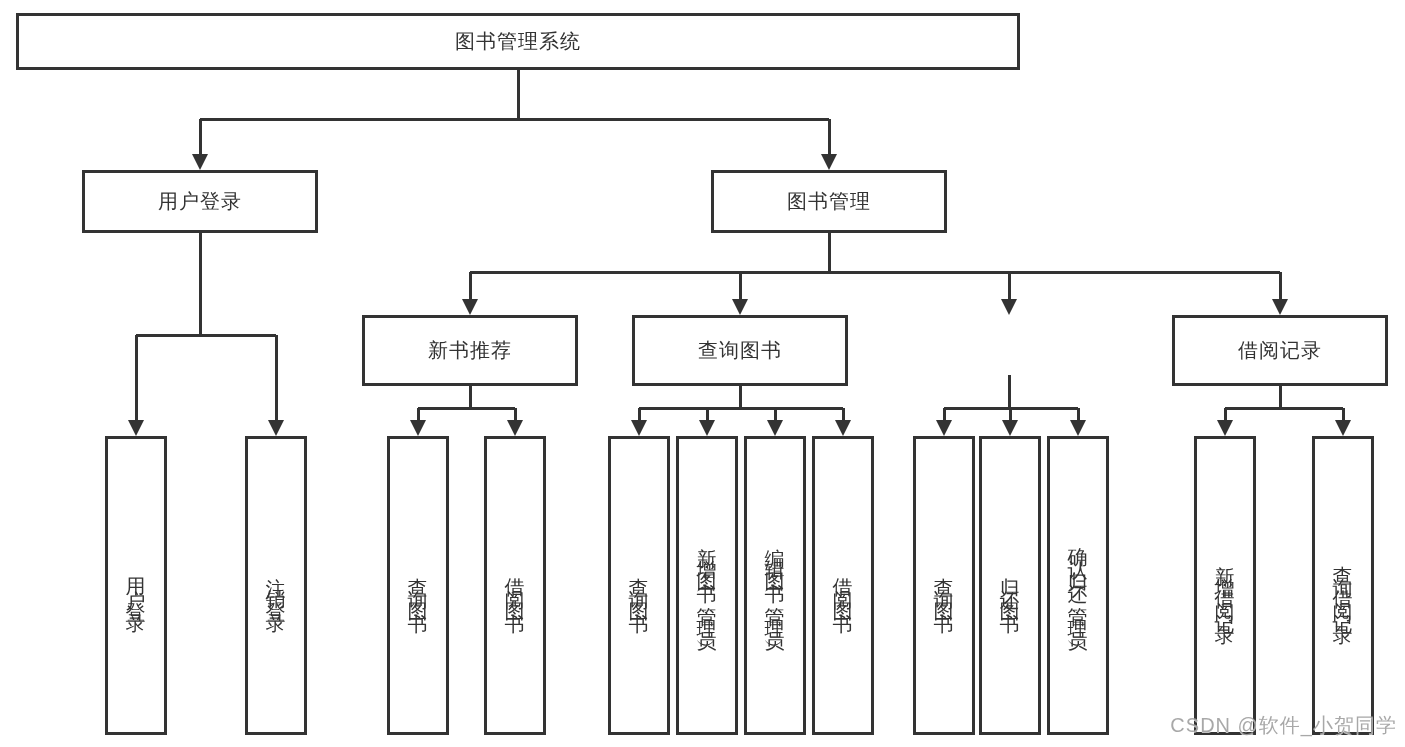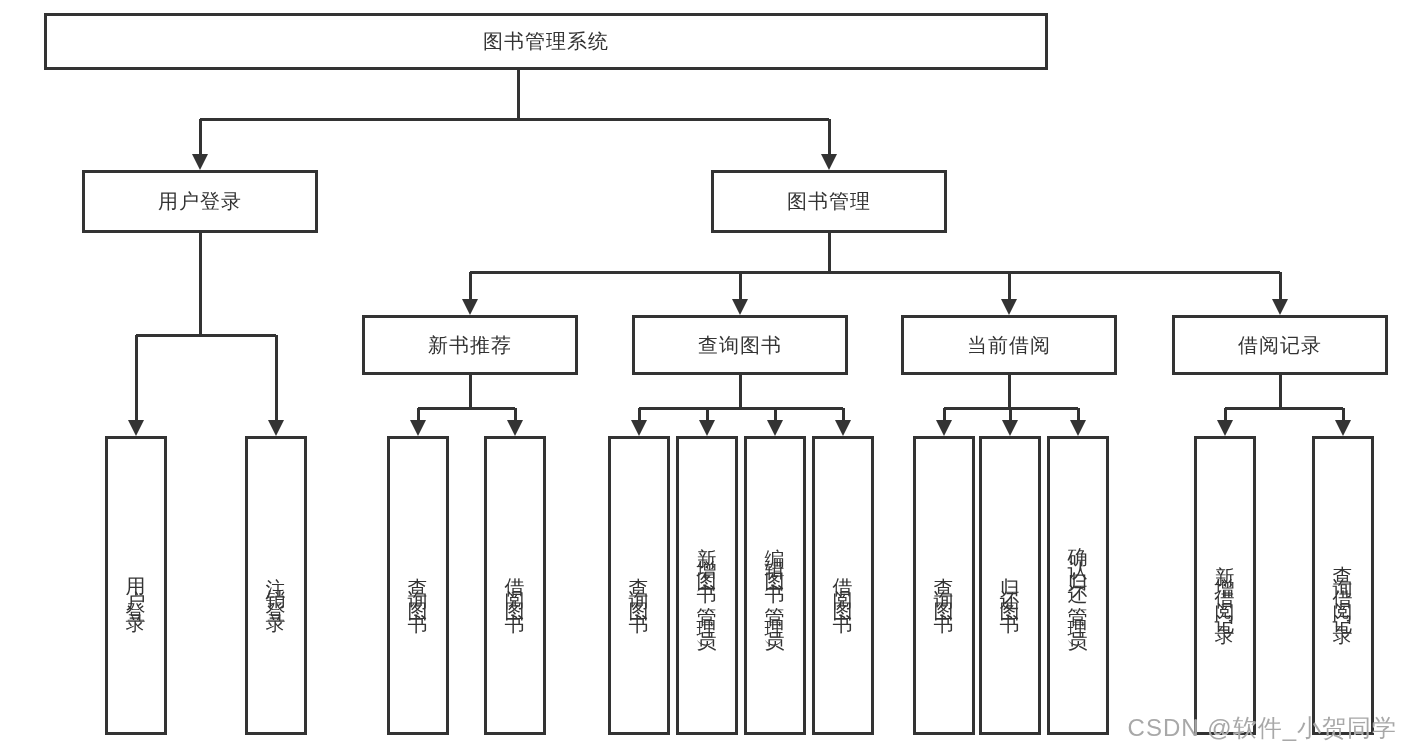--- a/index.html
+++ b/index.html
@@ -31,26 +31,26 @@
     text-align: center;
     line-height: 56px;
     font-size: 20px;
     letter-spacing: 12px;
     white-space: nowrap;
     top: 436px;
     width: 62px;
     height: 299px;
   }
   .lvl2 { top: 170px; height: 63px; width: 236px; }
-  .lvl3 { top: 315px; height: 60px; width: 216px; }
+  .lvl3 { top: 315px; height: 71px; width: 216px; }
   #watermark {
     position: absolute;
     top: 712px;
     right: 8px;
-    font-size: 24px;
+    font-size: 20px;
     color: rgba(158, 158, 158, 0.9);
     letter-spacing: 1px;
     text-shadow: 0 1px 0 rgba(255,255,255,0.7);
     white-space: nowrap;
   }
 </style>
 </head>
 <body>
 
 <div id="canvas">
@@ -107,39 +107,36 @@
         <path d="M 767 420 L 783 420 L 775 436 Z"></path>
         <path d="M 835 420 L 851 420 L 843 436 Z"></path>
         <path d="M 936 420 L 952 420 L 944 436 Z"></path>
         <path d="M 1002 420 L 1018 420 L 1010 436 Z"></path>
         <path d="M 1070 420 L 1086 420 L 1078 436 Z"></path>
         <path d="M 1217 420 L 1233 420 L 1225 436 Z"></path>
         <path d="M 1335 420 L 1351 420 L 1343 436 Z"></path>
       </g>
     </svg>
 
-  <div class="box hbox" style="left:16px; top:13px; width:1004px; height:57px;margin-left:28px;">
+  <div class="box hbox" style="left:16px; top:13px; width:1004px; height:57px;">
     <span>图书管理系统</span>
   </div>
 
   <div class="box hbox lvl2" style="left:82px;">
     <span>用户登录</span>
   </div>
   <div class="box hbox lvl2" style="left:711px;justify-content:center;">
     <span>图书管理</span>
   </div>
 
   <div class="box hbox lvl3" style="left:362px;">
     <span>新书推荐</span>
   </div>
   <div class="box hbox lvl3" style="left:632px;">
     <span>查询图书</span>
-  </div>
-  <div class="box hbox lvl3" style="left:901px;">
-    <span>当前借阅</span>
   </div>
   <div class="box hbox lvl3" style="left:1172px;">
     <span>借阅记录</span>
   </div>
 
   <div class="box leaf" style="left:105px;">用户登录</div>
   <div class="box leaf" style="left:245px;">注销登录</div>
 
   <div class="box leaf" style="left:387px;">查询图书</div>
   <div class="box leaf" style="left:484px;">借阅图书</div>

